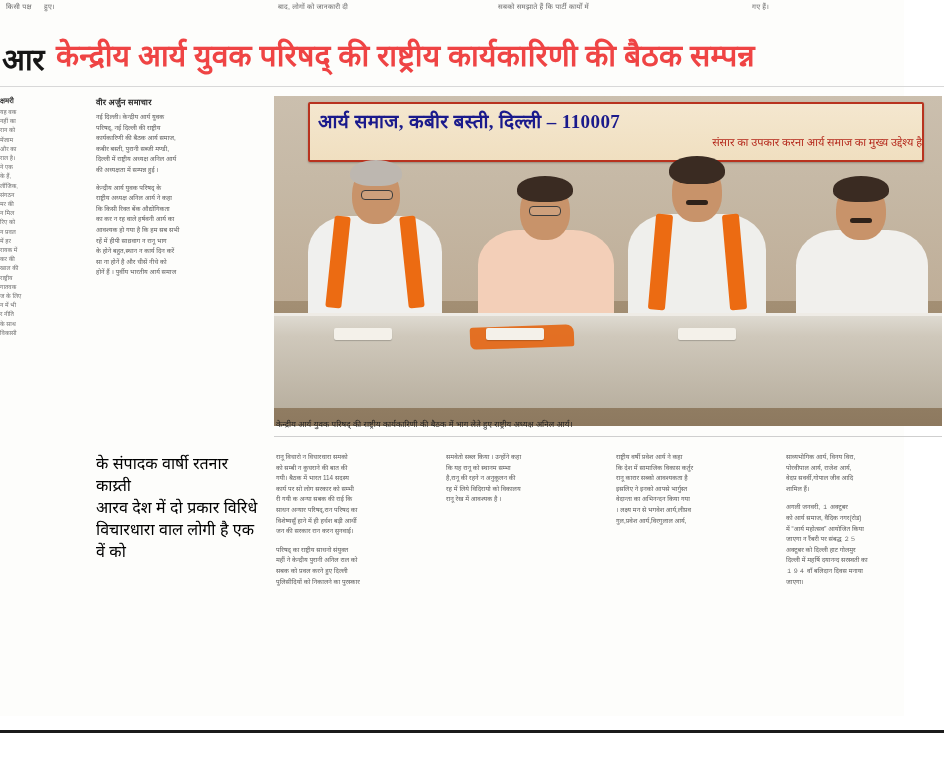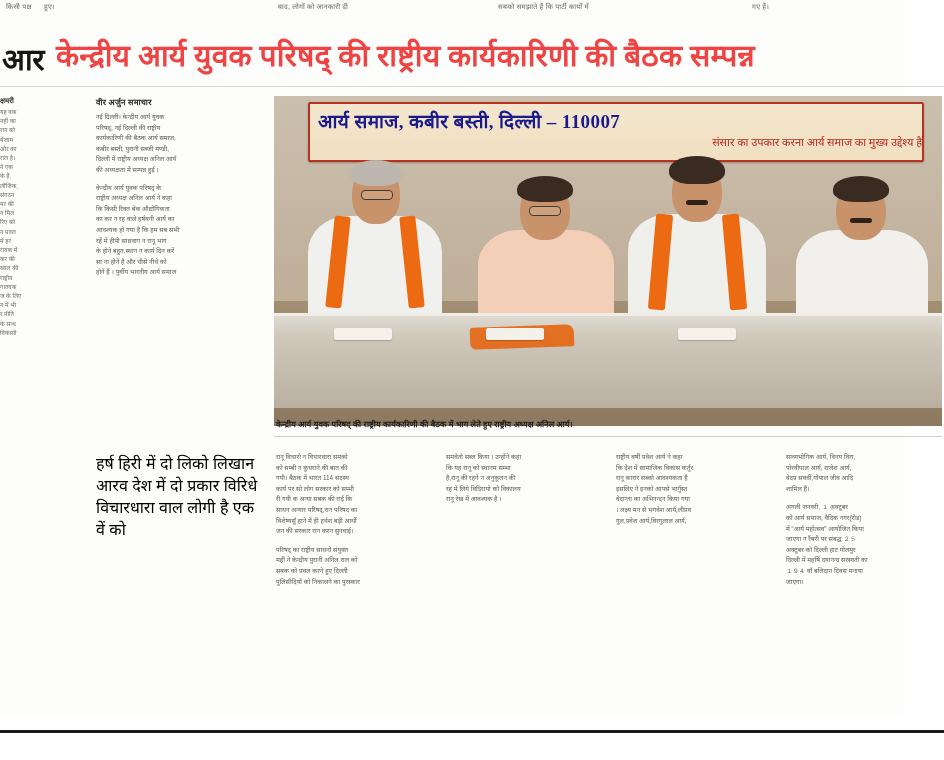--- a/index.html
+++ b/index.html
@@ -265,21 +265,21 @@
     background: #2e2119;
     border-radius: 3px;
   }
 
   .caption {
     position: absolute;
     top: 418px;
     left: 276px;
     width: 666px;
     font-size: 8px;
-    font-weight: bold;
+    font-weight: normal;
     color: #1d1d1d;
     letter-spacing: .1px;
     white-space: nowrap;
   }
   .caption-rule {
     position: absolute;
     top: 436px;
     left: 274px;
     width: 668px;
     height: 1px;
@@ -454,21 +454,21 @@
       <div class="papers" style="left:212px;"></div>
       <div class="papers" style="left:404px;"></div>
     </div>
   </div>
 
   <div class="caption">केन्द्रीय आर्य युवक परिषद् की राष्ट्रीय कार्यकारिणी की बैठक में भाग लेते हुए राष्ट्रीय अध्यक्ष अनिल आर्य।</div>
   <div class="caption-rule"></div>
 
   <div class="col-2-lower" id="c2lower">
       <div class="para">
-        <div class="line">हर्ष हिरी में दो लिको लिखान</div>
+        <div class="line">के संपादक वार्षी रतनार काय्र्ती</div>
         <div class="line">आरव देश में दो प्रकार विरिधे</div>
         <div class="line">विचारधारा वाल लोगी है एक वें को</div>
       </div>
     </div>
   <div class="col-body" id="cbody1">
       <div class="para">
         <div class="line">रानू विचारो न विचारधारा समको</div>
         <div class="line">को सम्बी न कुचराने की बात की</div>
         <div class="line">गयी।  बैठक में भारत 114 सदस्य</div>
         <div class="line">कार्य पर सो लोग सरकार को सम्भी</div>

